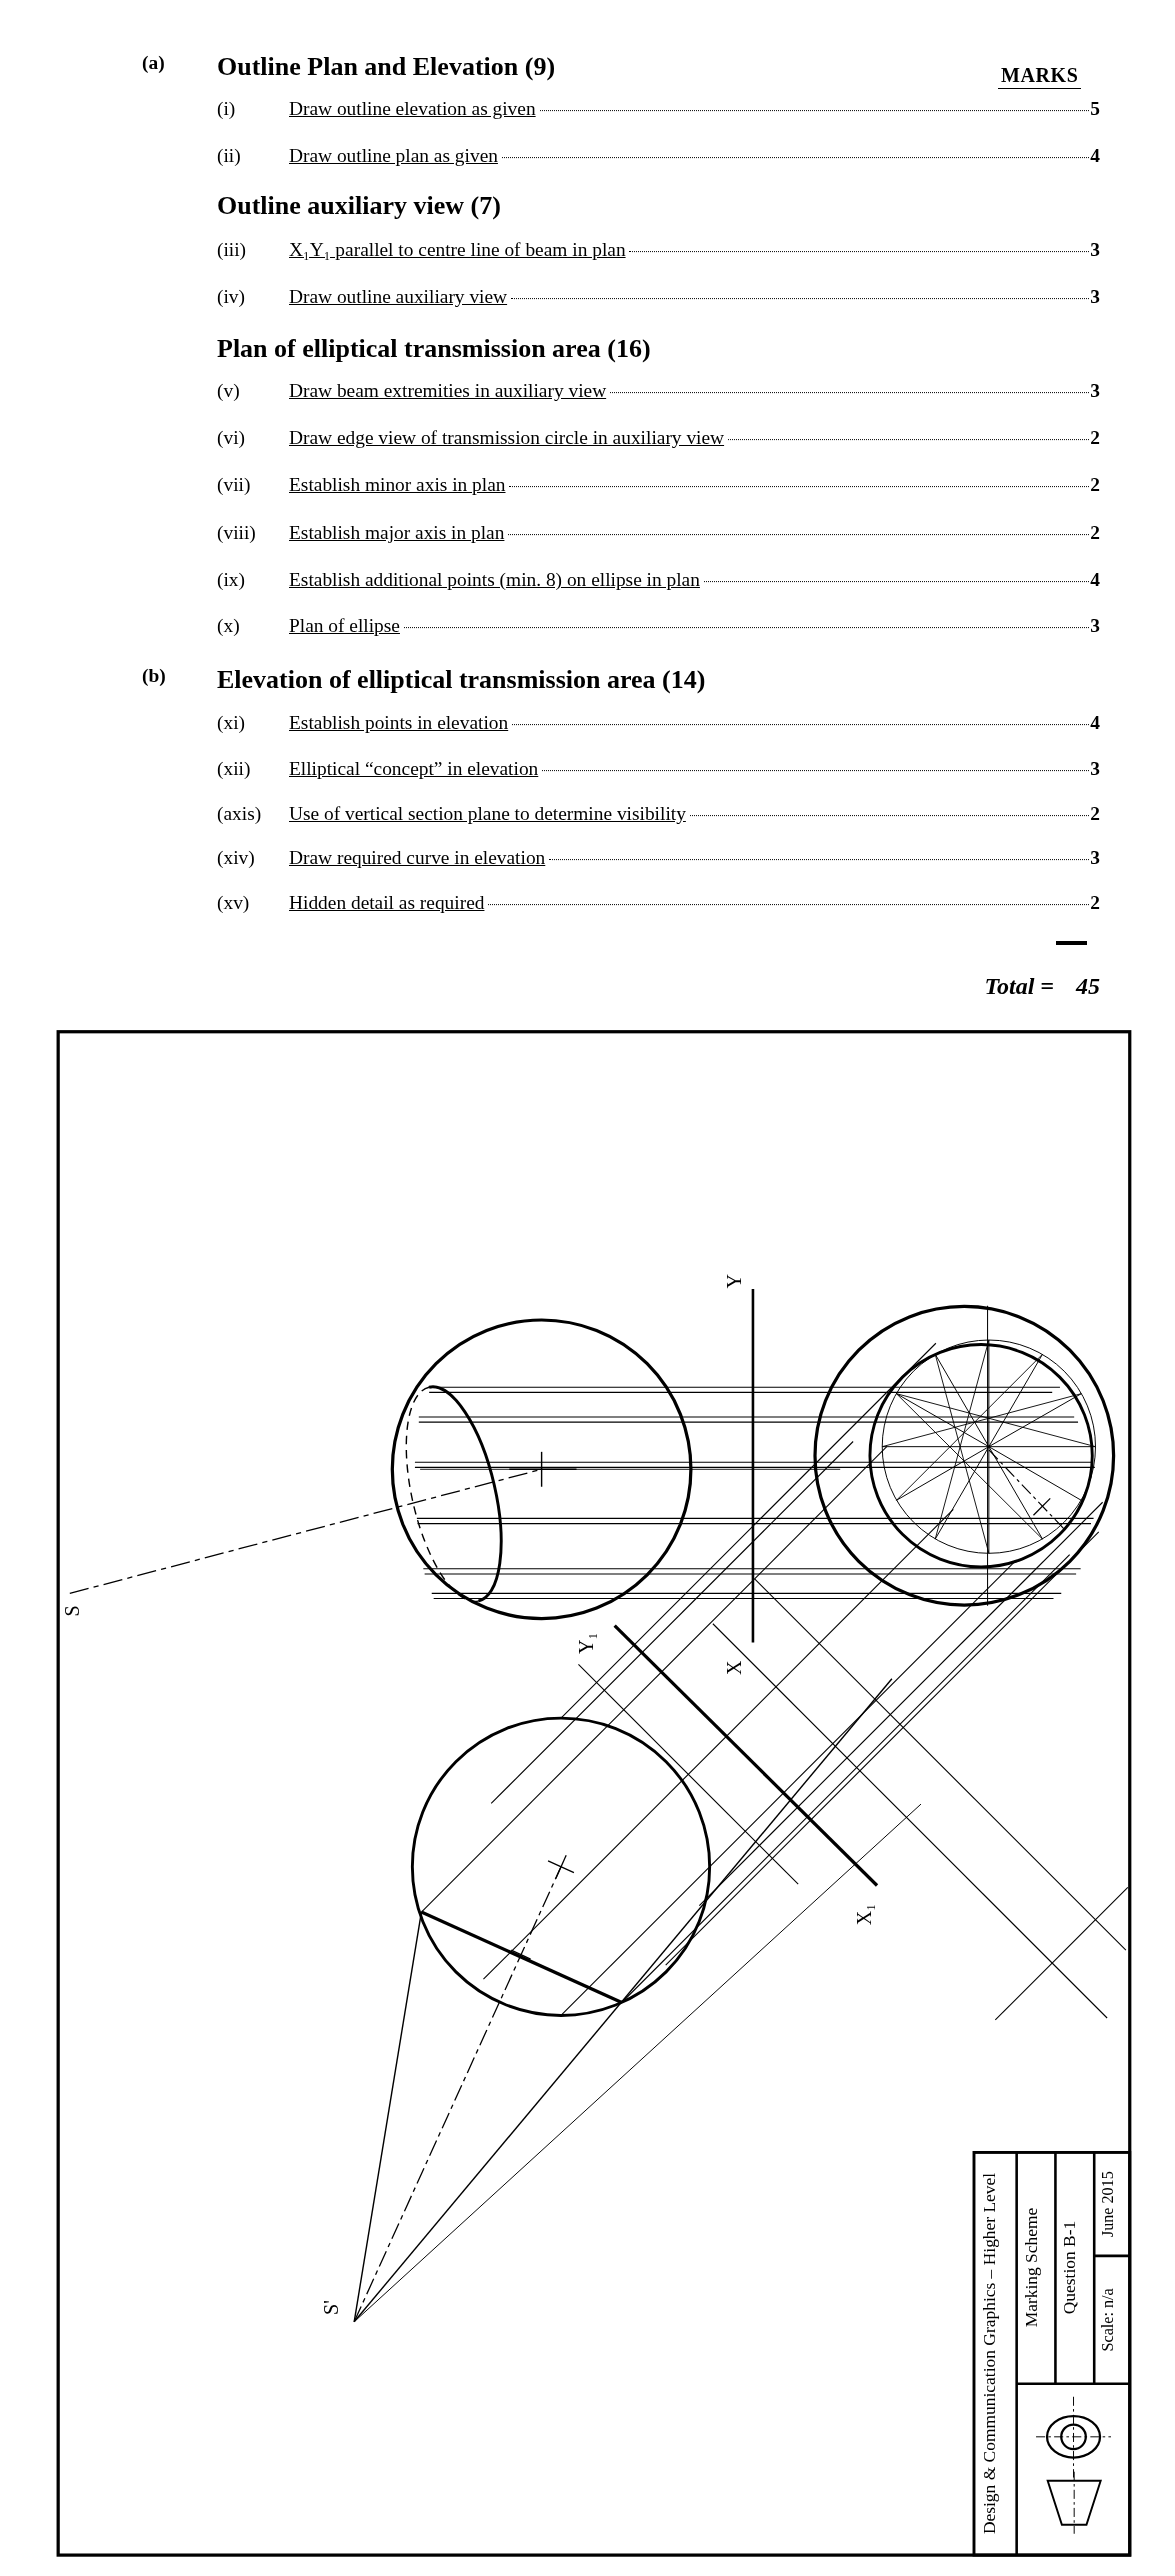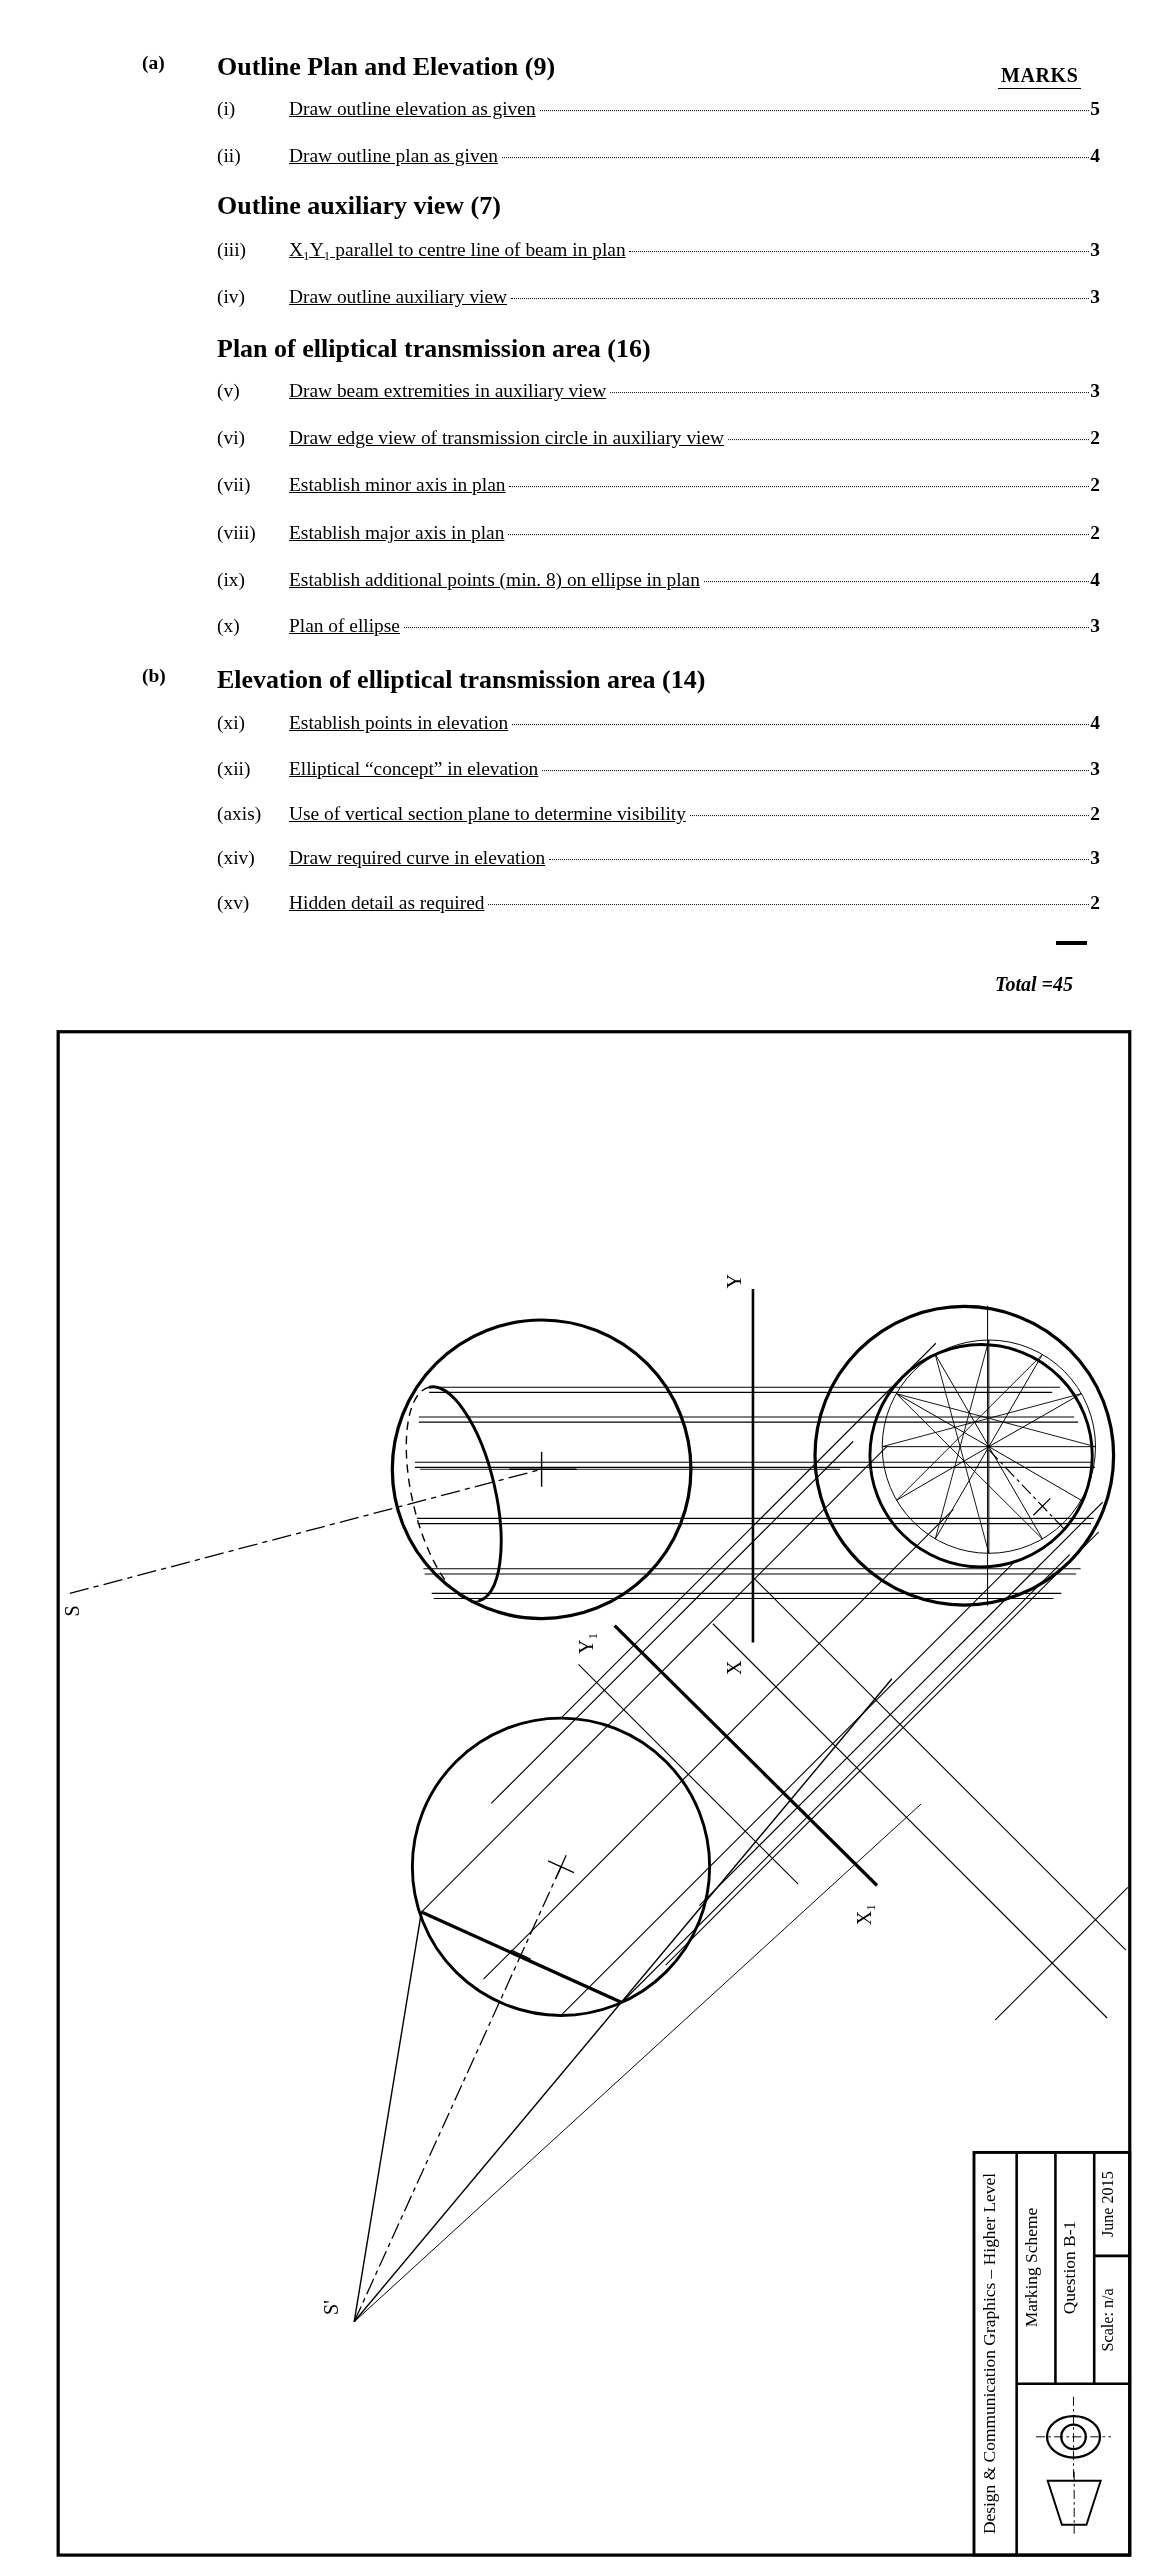--- a/index.html
+++ b/index.html
@@ -8,21 +8,21 @@
   
   .marks-head{top:17px;right:94px;font-weight:bold;font-size:20px;border-bottom:1.9px solid #000;padding:0 2.6px 1.3px 2.6px;letter-spacing:0.6px;margin-top:47px;}
   .sec-label{left:142px;width:65px;font-weight:bold;font-size:19.4px;}
   .heading{left:217px;font-weight:bold;font-size:26px;}
   .item{left:217px;right:75px;display:flex;align-items:baseline;font-size:19.4px;}
   .item .num{flex:0 0 72px;}
   .item .txt{white-space:nowrap;padding-right:3.9px;text-decoration:underline;}
   .item .lead{flex:1 1 auto;border-bottom:1.9px dotted #000;transform:translateY(-3.9px);min-width:13px;}
   .item .mk{font-weight:bold;padding-left:1.3px;}
   .total-bar{top:941px;left:1056px;width:31px;height:3.9px;background:#000;}
-  .total-row{top:973px;left:968px;width:132px;display:flex;justify-content:center;font-size:20px;font-weight:bold;font-style:italic;}
+  .total-row{top:973px;left:968px;width:132px;display:flex;justify-content:flex-end;font-size:24px;font-weight:bold;font-style:italic;gap:22px;}
   svg text{font-family:"Liberation Serif","DejaVu Serif",serif;}
 </style>
 </head>
 <body>
 
 <div class="abs marks-head">MARKS</div>
 
 <div class="abs sec-label" style="top:52px">(a)</div>
 <div class="abs heading" style="top:52px">Outline Plan and Elevation (9)</div>
 

